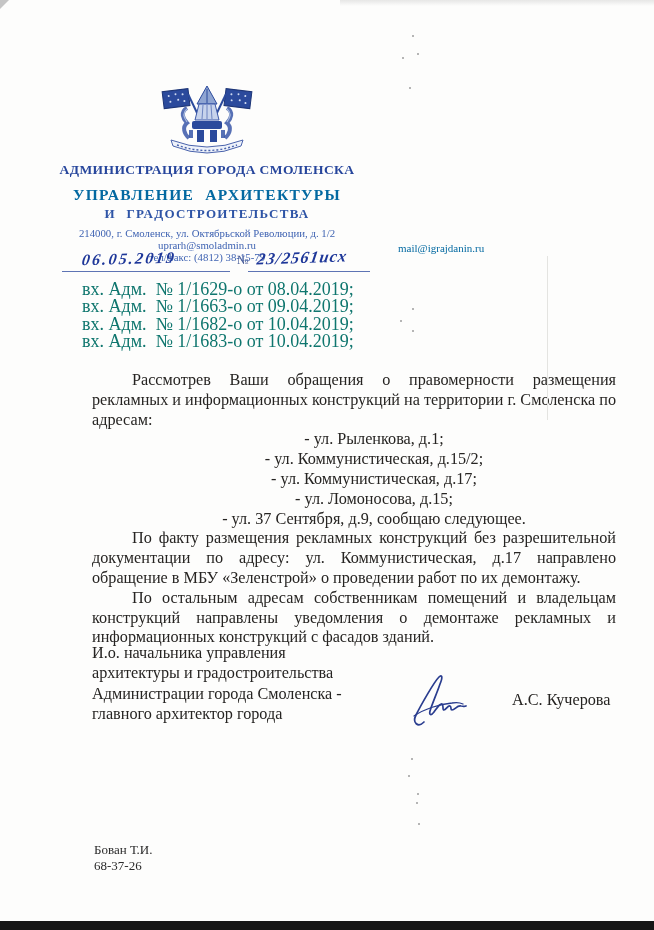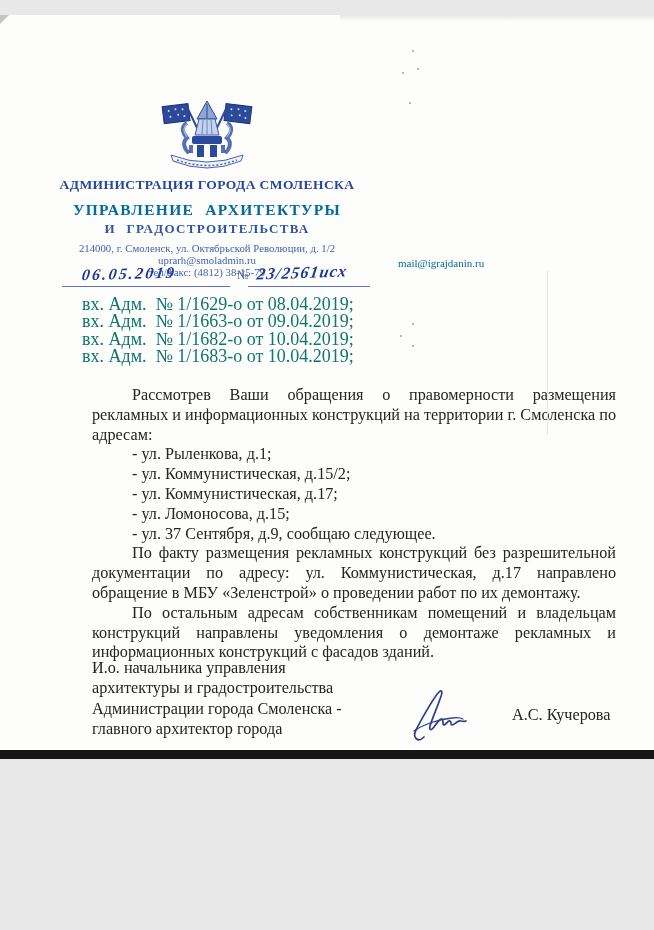--- a/index.html
+++ b/index.html
@@ -1,17 +1,17 @@
 <!DOCTYPE html>
 <html><head>
 <meta charset="utf-8">
 <style>
   html,body { margin:0; padding:0; background:#e8e8e8; }
   .page {
-    position:relative; width:654px; height:744px; margin:15px auto;
+    position:relative; width:654px; height:930px; margin:0 auto;
     background:#fdfdfc; overflow:hidden;
     font-family:"Liberation Serif", serif; color:#262422;
   }
   
   .letterhead { position:absolute; left:50px; top:84px; width:314px; text-align:center; }
   .coat { display:block; margin:0 auto; }
   .org1 { margin-top:8px; font-size:13.5px; font-weight:bold; letter-spacing:.4px; color:#27469c; }
   .dept { margin-top:8px; font-size:15.5px; font-weight:bold; letter-spacing:1.3px; word-spacing:6px; color:#0369a1; }
   .dept2 { margin-top:2px; font-size:13px; font-weight:bold; letter-spacing:1.3px; word-spacing:6px; color:#2e54a6; }
   .addr  { margin-top:6px; font-size:10.8px; color:#3f63b2; line-height:11px; }
@@ -25,21 +25,21 @@
   .hw-num  { position:absolute; left:257px; top:248px; font-size:16.5px; letter-spacing:1.2px; transform:rotate(-2deg) skewX(-11deg); }
   .num-sign { position:absolute; left:237px; top:253px; font-size:12.5px; color:#4a5d98; }
   
   .recipient { position:absolute; left:398px; top:242px; font-size:11px; color:#0369a1; }
   .incoming  { position:absolute; left:82px; top:281px; font-size:18px; line-height:17.3px; color:#0f766e; }
   .incoming div { white-space:pre-wrap; }
   
   .body { position:absolute; left:92px; top:371px; width:524px; font-size:16.2px; line-height:19.8px; text-align:justify; }
   .para { margin:0; text-indent:40px; }
   .addr-list { margin:0; padding:0; list-style:none; }
-  .addr-list li { margin-left:40px; text-align:left; }
+  .addr-list li { margin-left:40px; text-align:center; }
   
   .sig-block { position:absolute; left:92px; top:643px; font-size:16.2px; line-height:20.4px; }
   .sig-name  { position:absolute; left:512px; top:691px; font-size:16.2px; }
   .sig-stroke { position:absolute; left:410px; top:670px; }
   
   .footer { position:absolute; left:94px; top:842px; font-size:13px; line-height:15.5px; color:#2a2a2a; }
   
   .bottom-bar { position:absolute; left:0; bottom:0; width:654px; height:9px; background:#161616; }
   .corner-tl { position:absolute; left:0; top:0; width:0; height:0;
                border-left:9px solid rgba(70,70,70,.30); border-bottom:9px solid transparent; }

